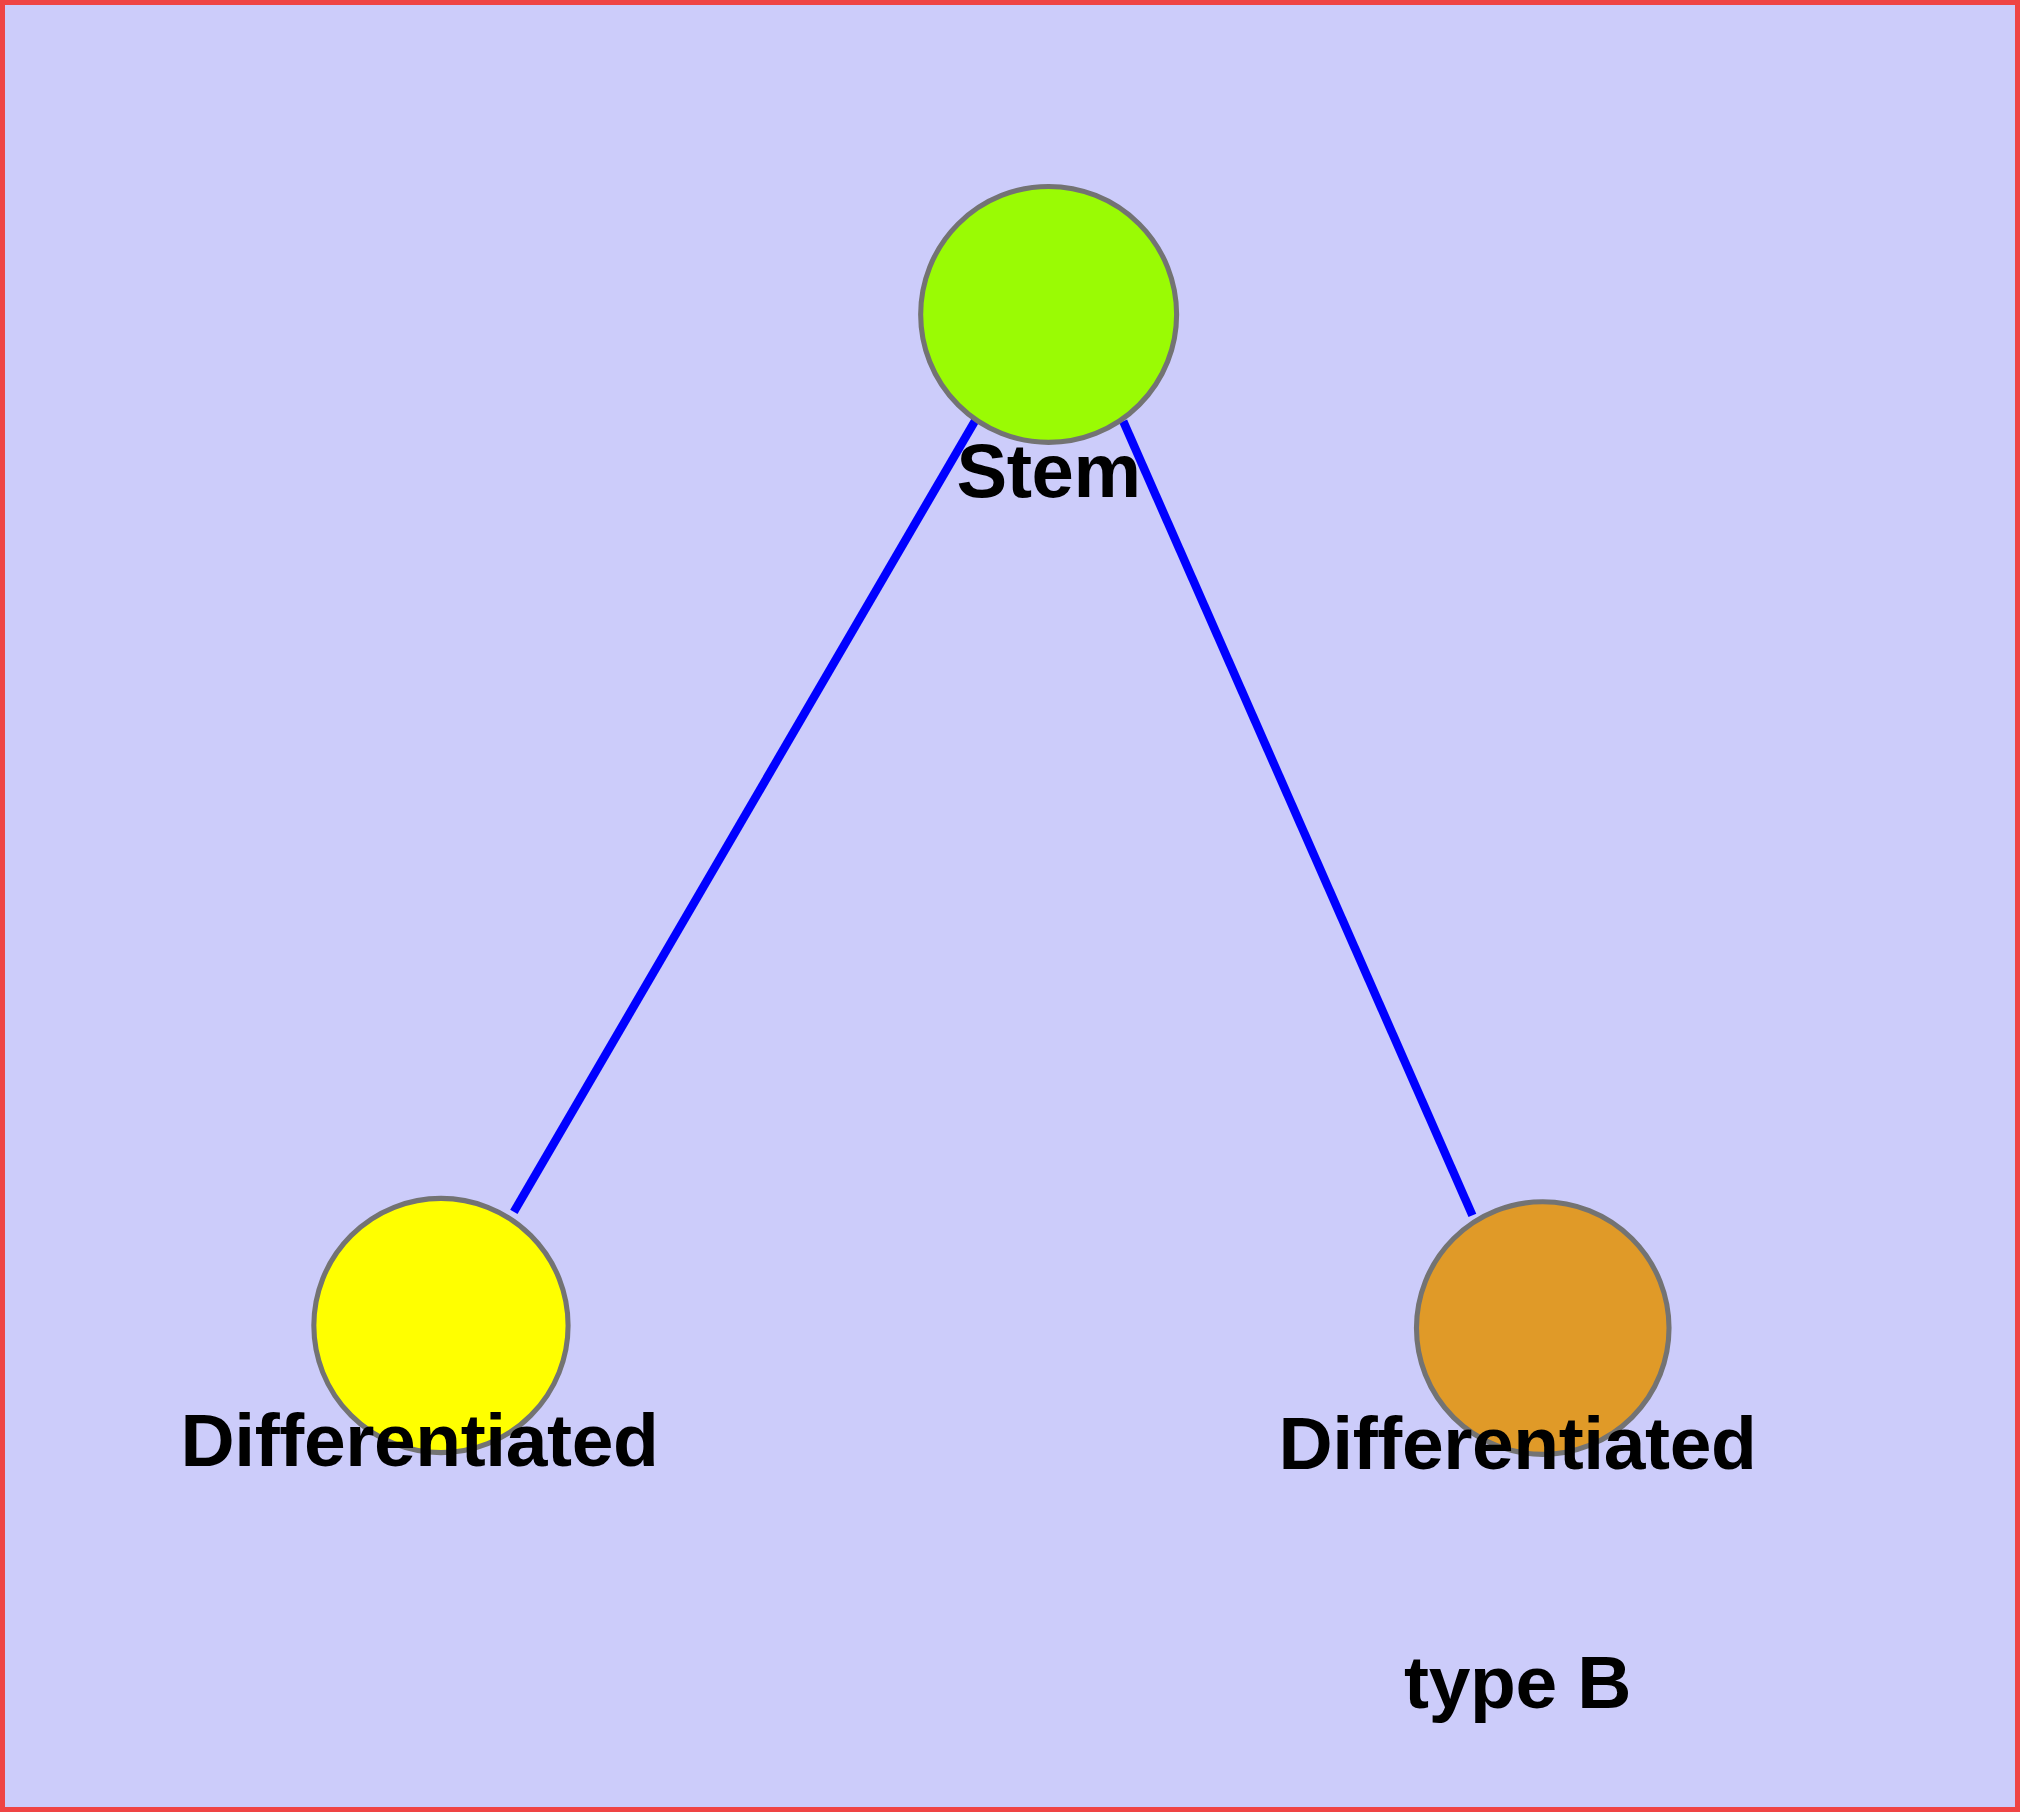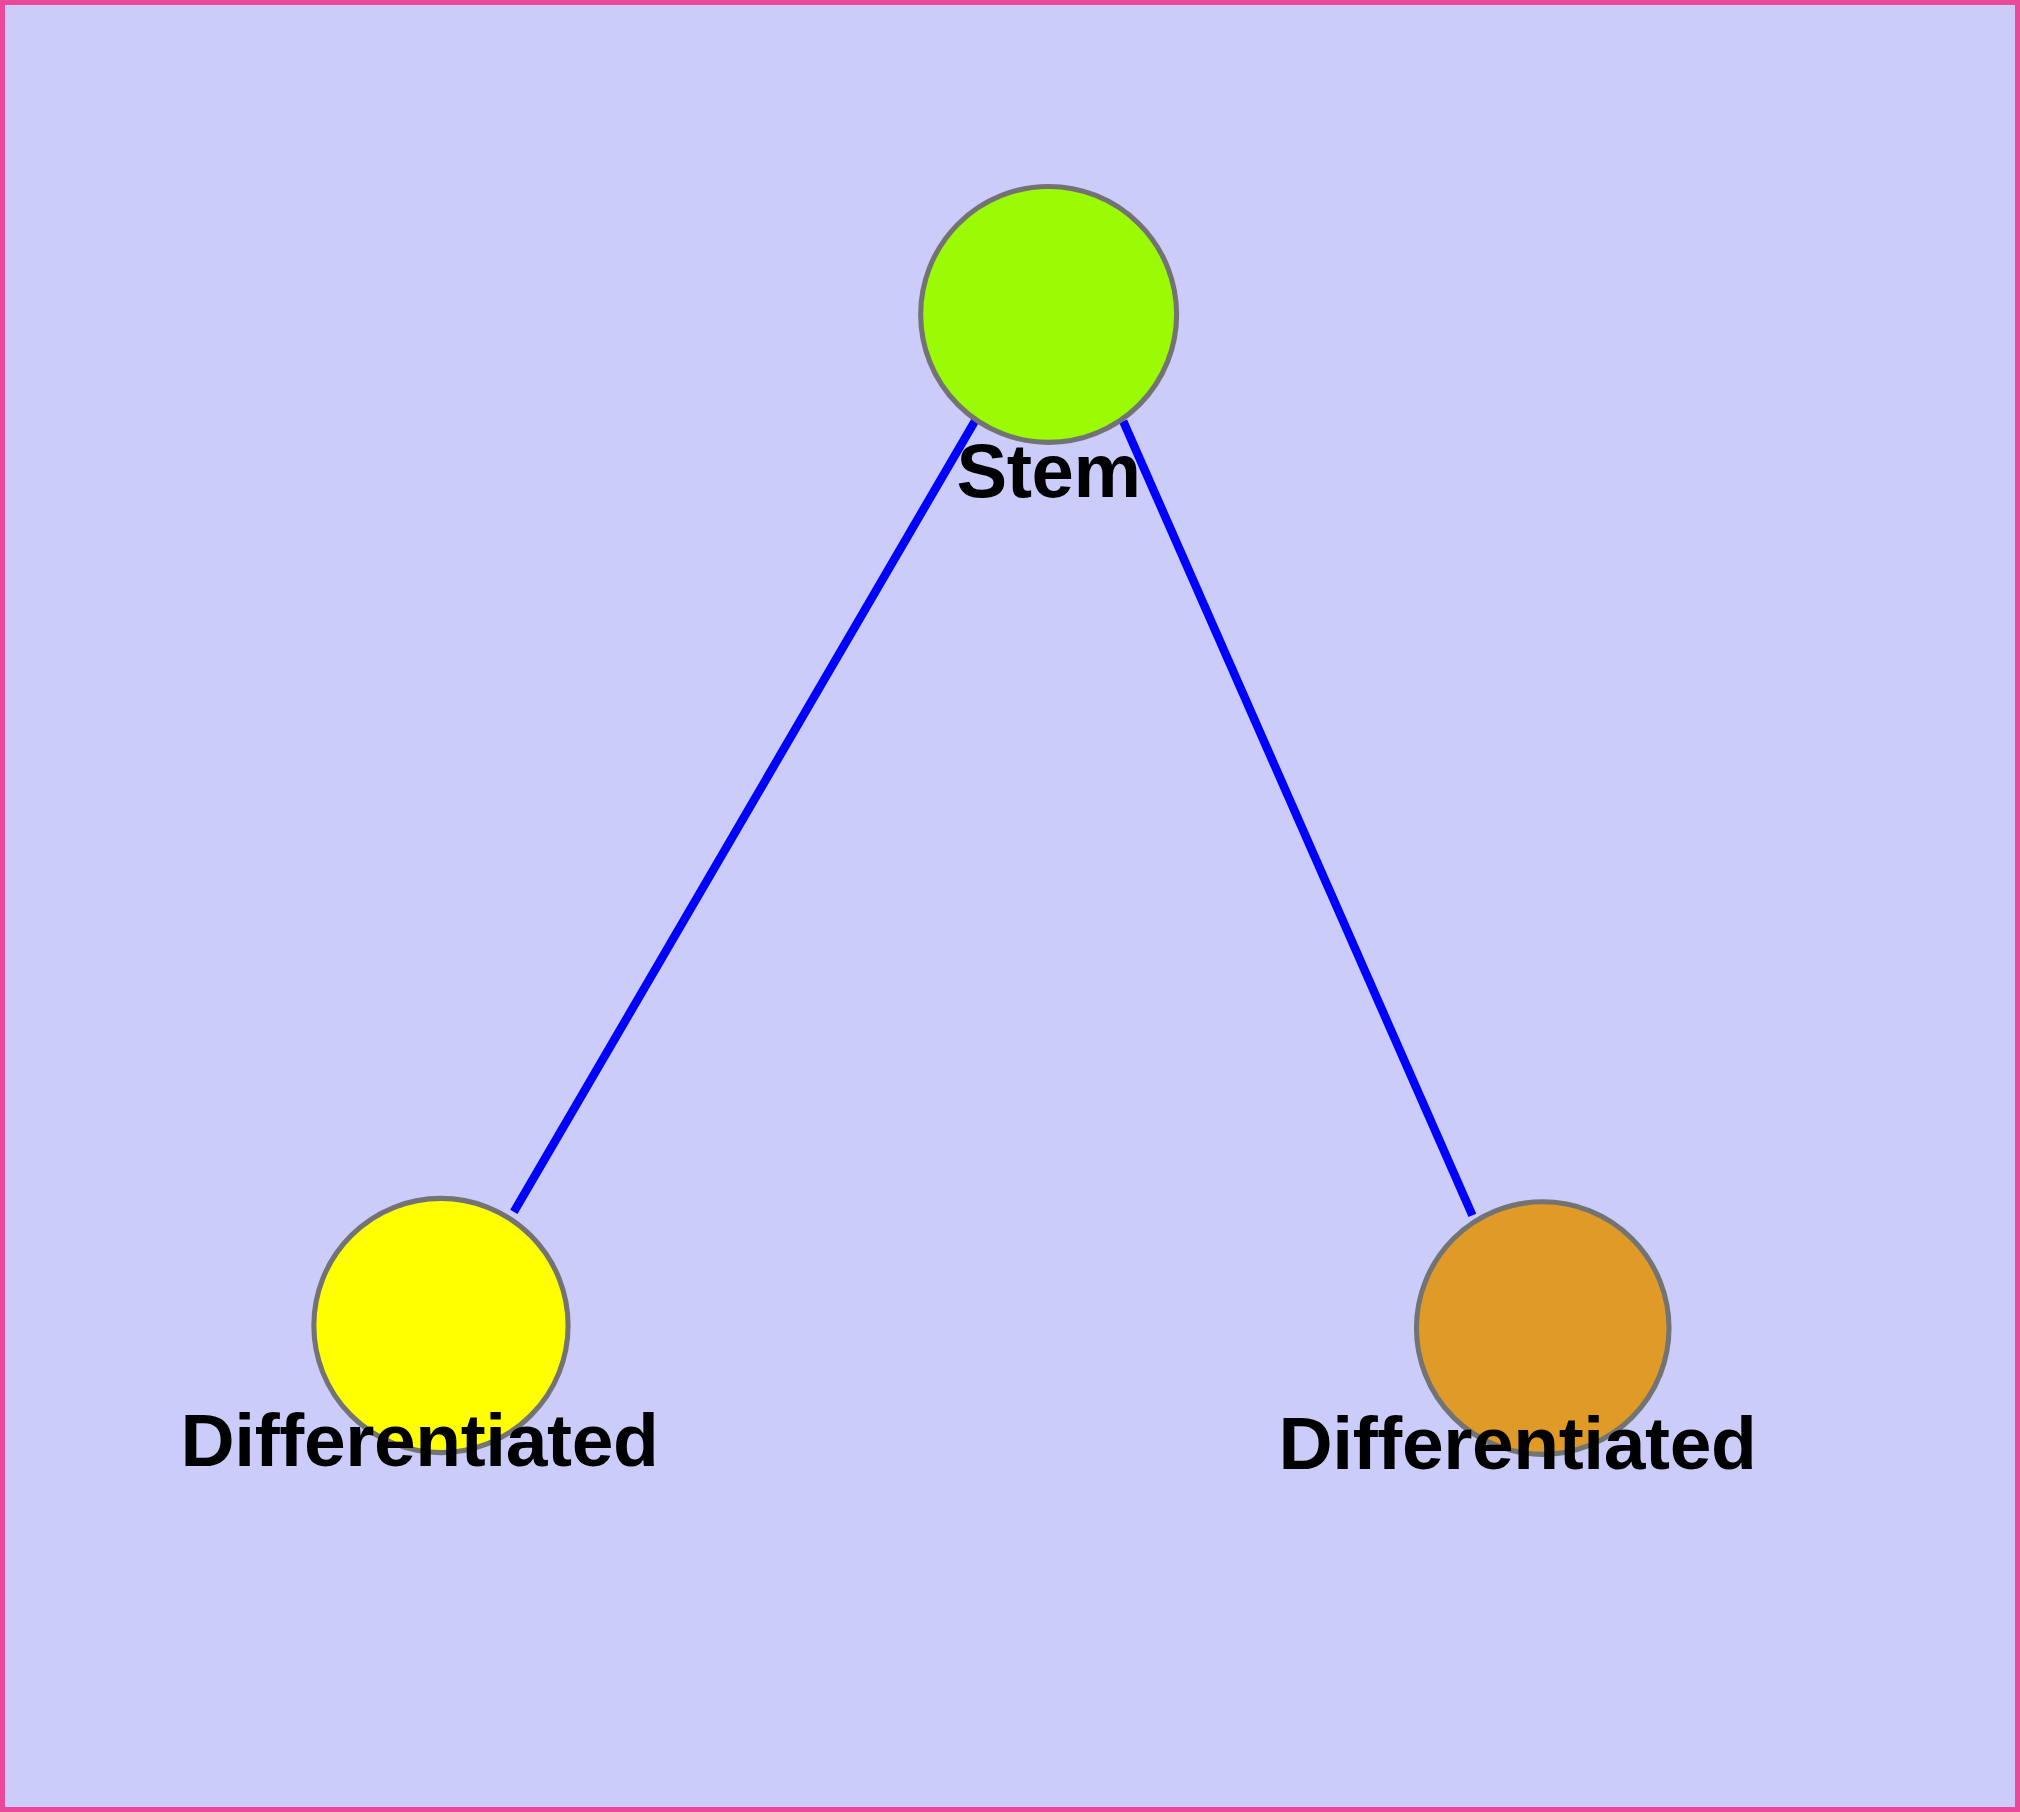--- a/index.html
+++ b/index.html
@@ -4,21 +4,21 @@
 <style>
   html, body {
     margin: 0;
     padding: 0;
     background: #ffffff;
   }
   #stage {
     position: relative;
     width: 2021px;
     height: 1812px;
-    background: #ec4899;
+    background: #ef4444;
     overflow: hidden;
     font-family: "Liberation Sans", sans-serif;
   }
   #canvas {
     position: absolute;
     left: 5.1px;
     top: 5.1px;
     width: 2010px;
     height: 1802px;
     background: #ccccfa;
@@ -69,15 +69,16 @@
   <div class="node-label lbl-stem" style="left:794px; top:270px; width:509px;">
     <div>Stem</div>
   </div>
 
   <div class="node-label lbl-leaf" style="left:165px; top:1242px; width:509px;">
     <div>Differentiated</div>
   </div>
 
   <div class="node-label lbl-leaf" style="left:1263px; top:1245px; width:509px;">
     <div>Differentiated</div>
+    <div>type B</div>
   </div>
 </div>
 
 
 </body></html>

